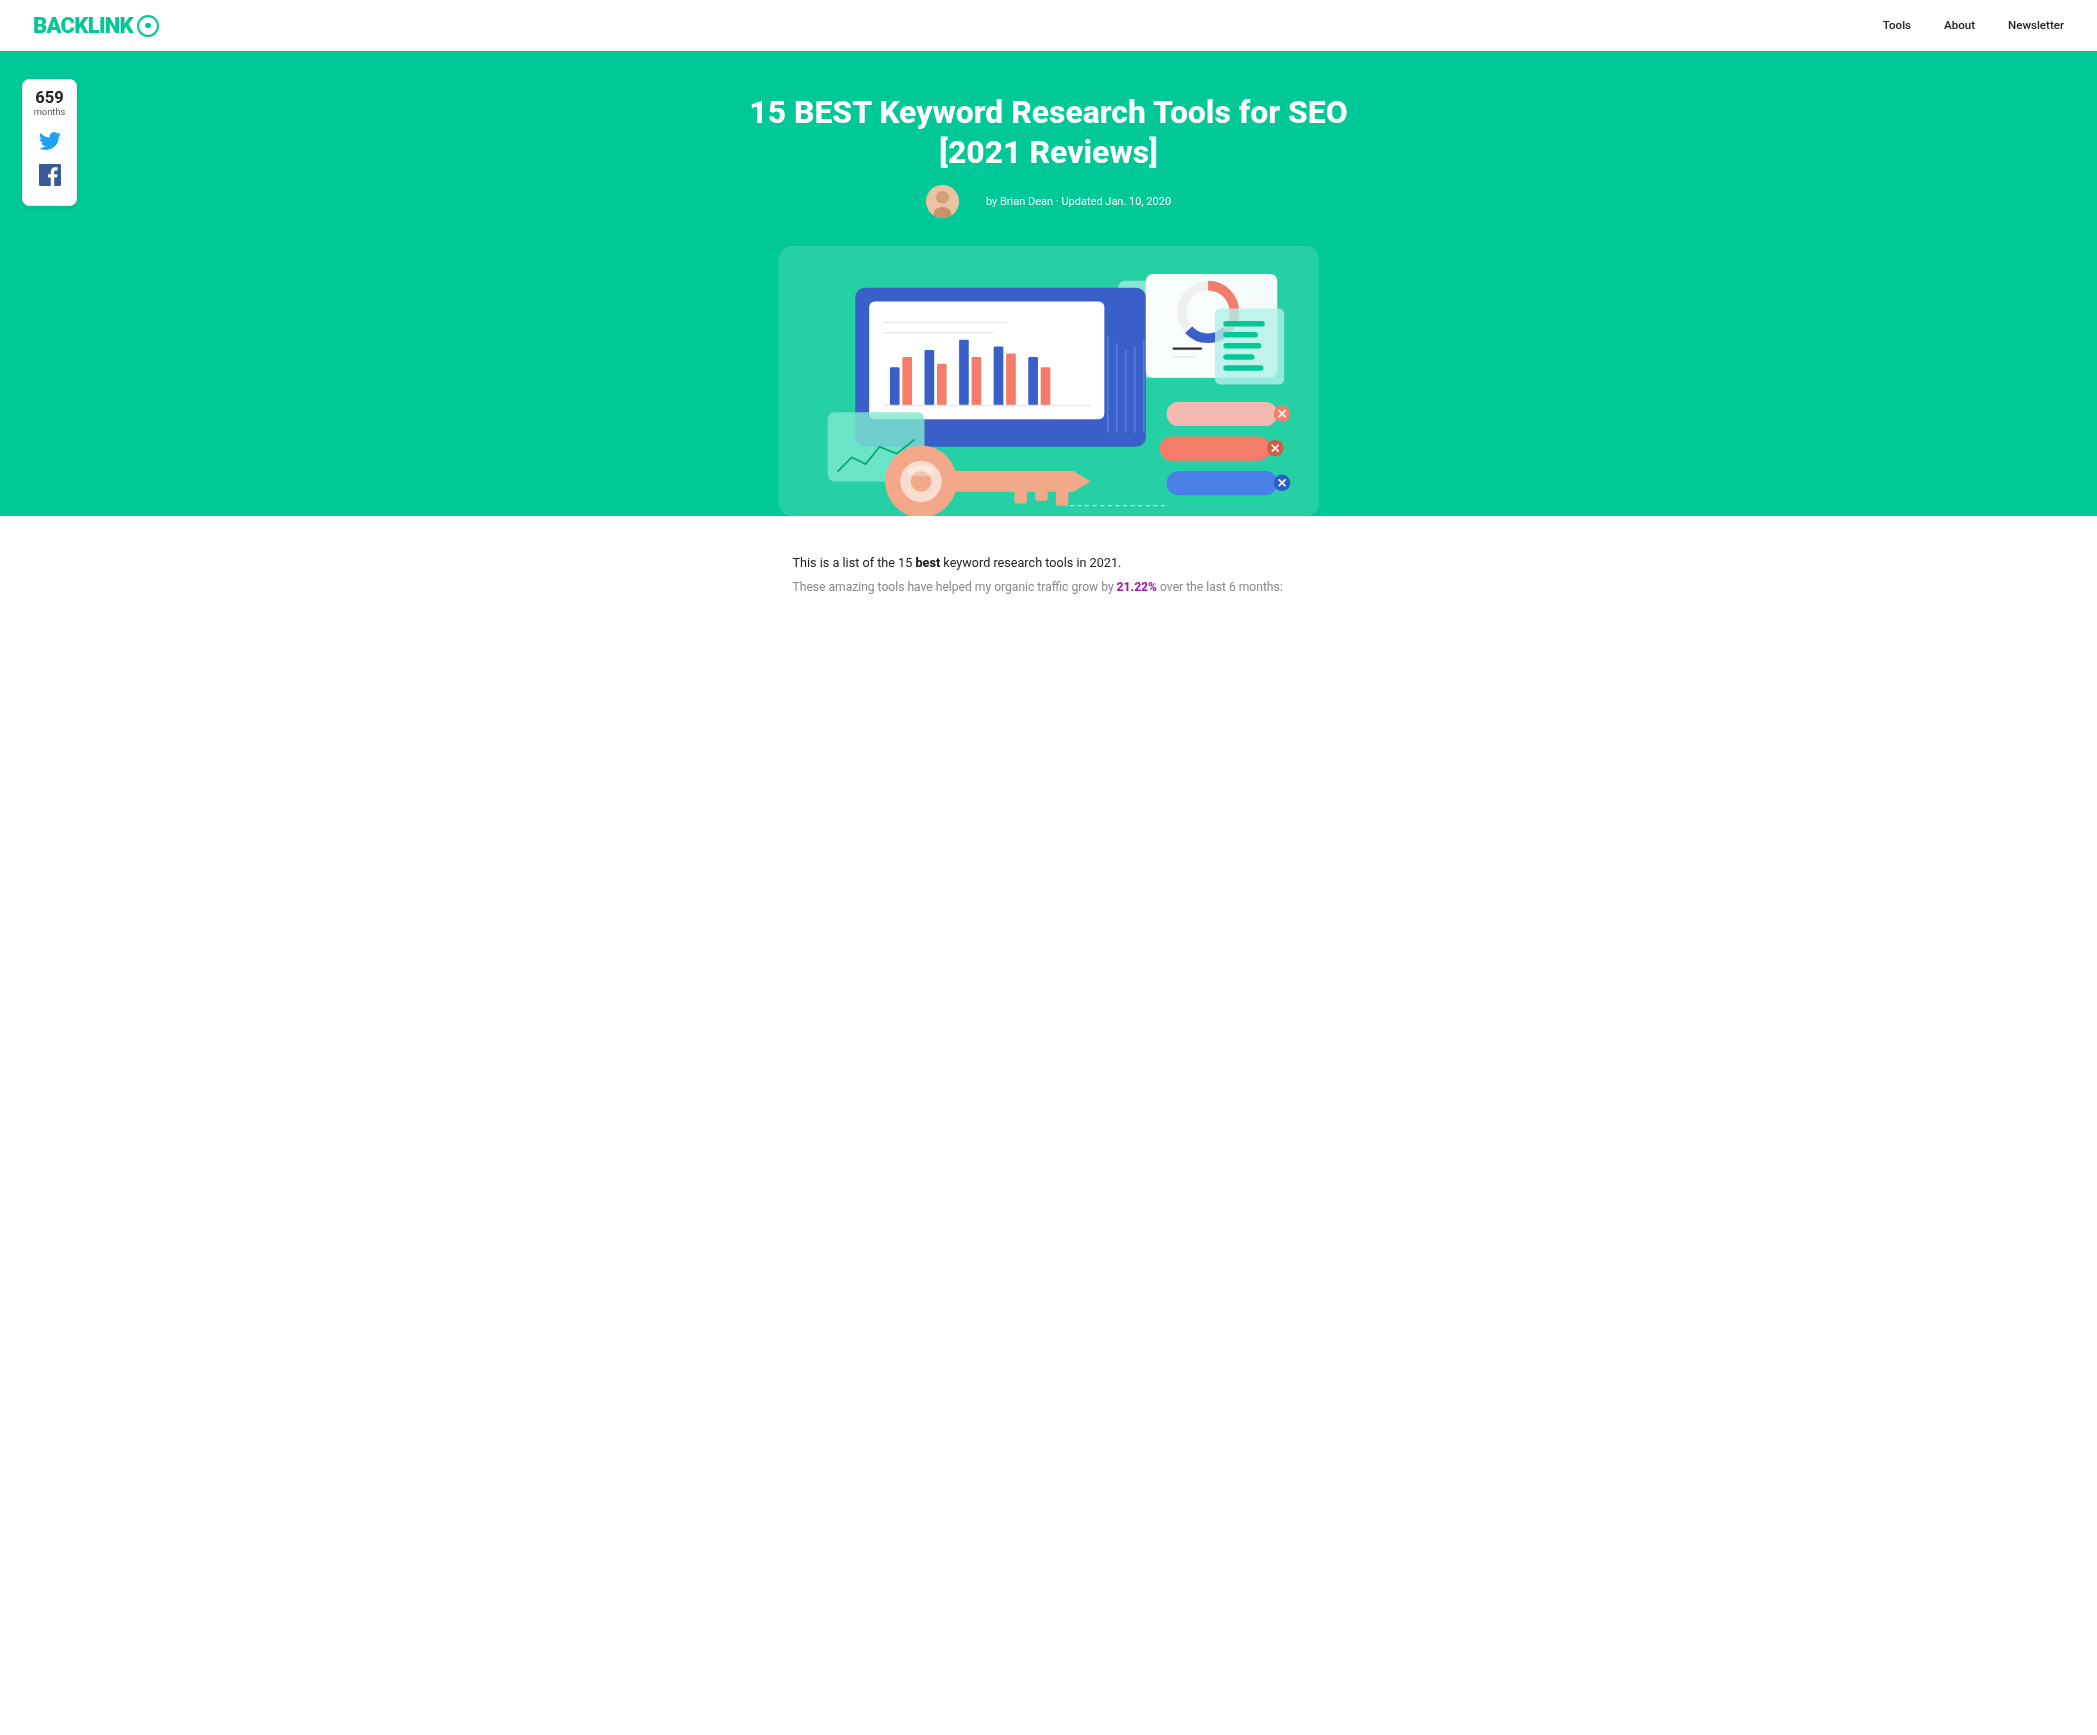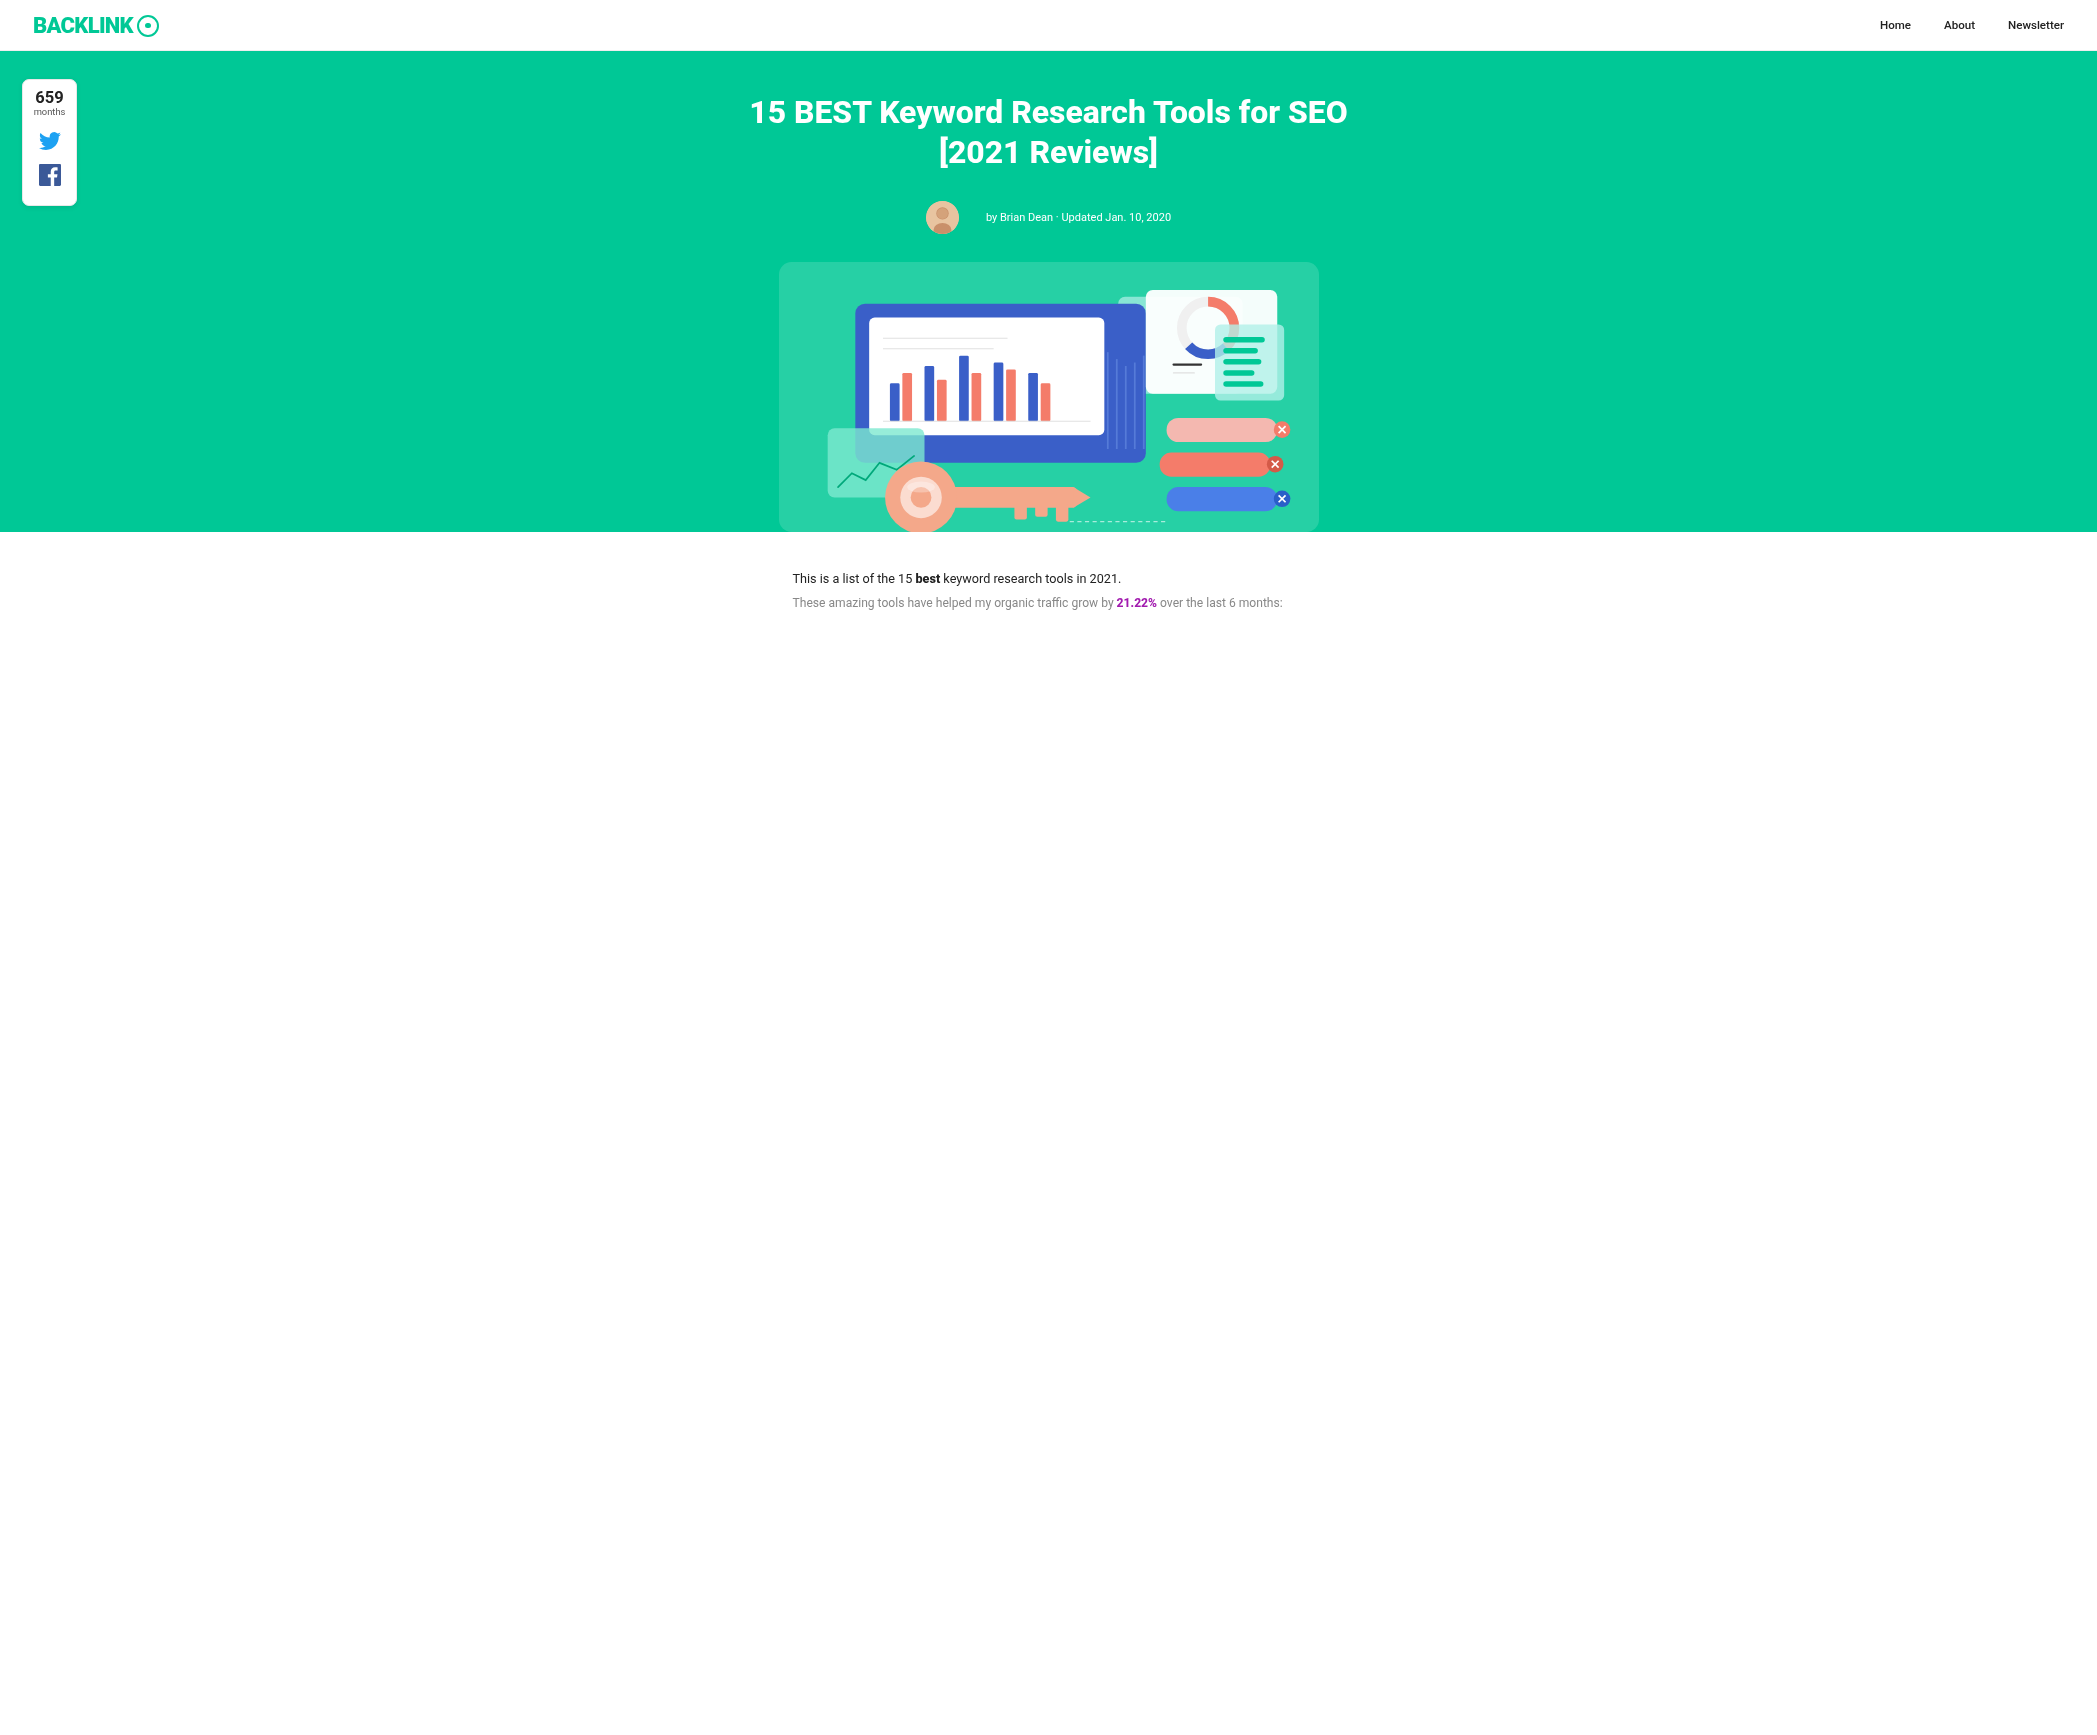--- a/index.html
+++ b/index.html
@@ -64,21 +64,21 @@
     .hero-inner {
       max-width: 623px;
       margin: 0 auto;
       text-align: center;
     }
     .hero h1 {
       color: #fff;
       font-size: 2.9rem;
       font-weight: 800;
       line-height: 1.25;
-      margin-bottom: 28px;
+      margin-bottom: 12px;
     }
     .author-line {
       display: flex;
       align-items: center;
       justify-content: center;
       gap: 27px;
       color: #fff;
       font-size: 1rem;
       margin-bottom: 28px;
     }
@@ -174,21 +174,21 @@
   </style>
 </head>
 <body>
 
 <nav class="navbar">
   <div class="logo">
     <span>BACKLINK</span>
     <span class="logo-o"></span>
   </div>
   <ul class="nav-links">
-    <li><a href="#">Home</a></li>
+    <li><a href="#">Tools</a></li>
     <li><a href="#">About</a></li>
     <li><a href="#">Newsletter</a></li>
   </ul>
 </nav>
 
 <section class="hero">
 
   <div class="share-widget">
     <div class="share-count">659</div>
     <div class="share-label">months</div>

